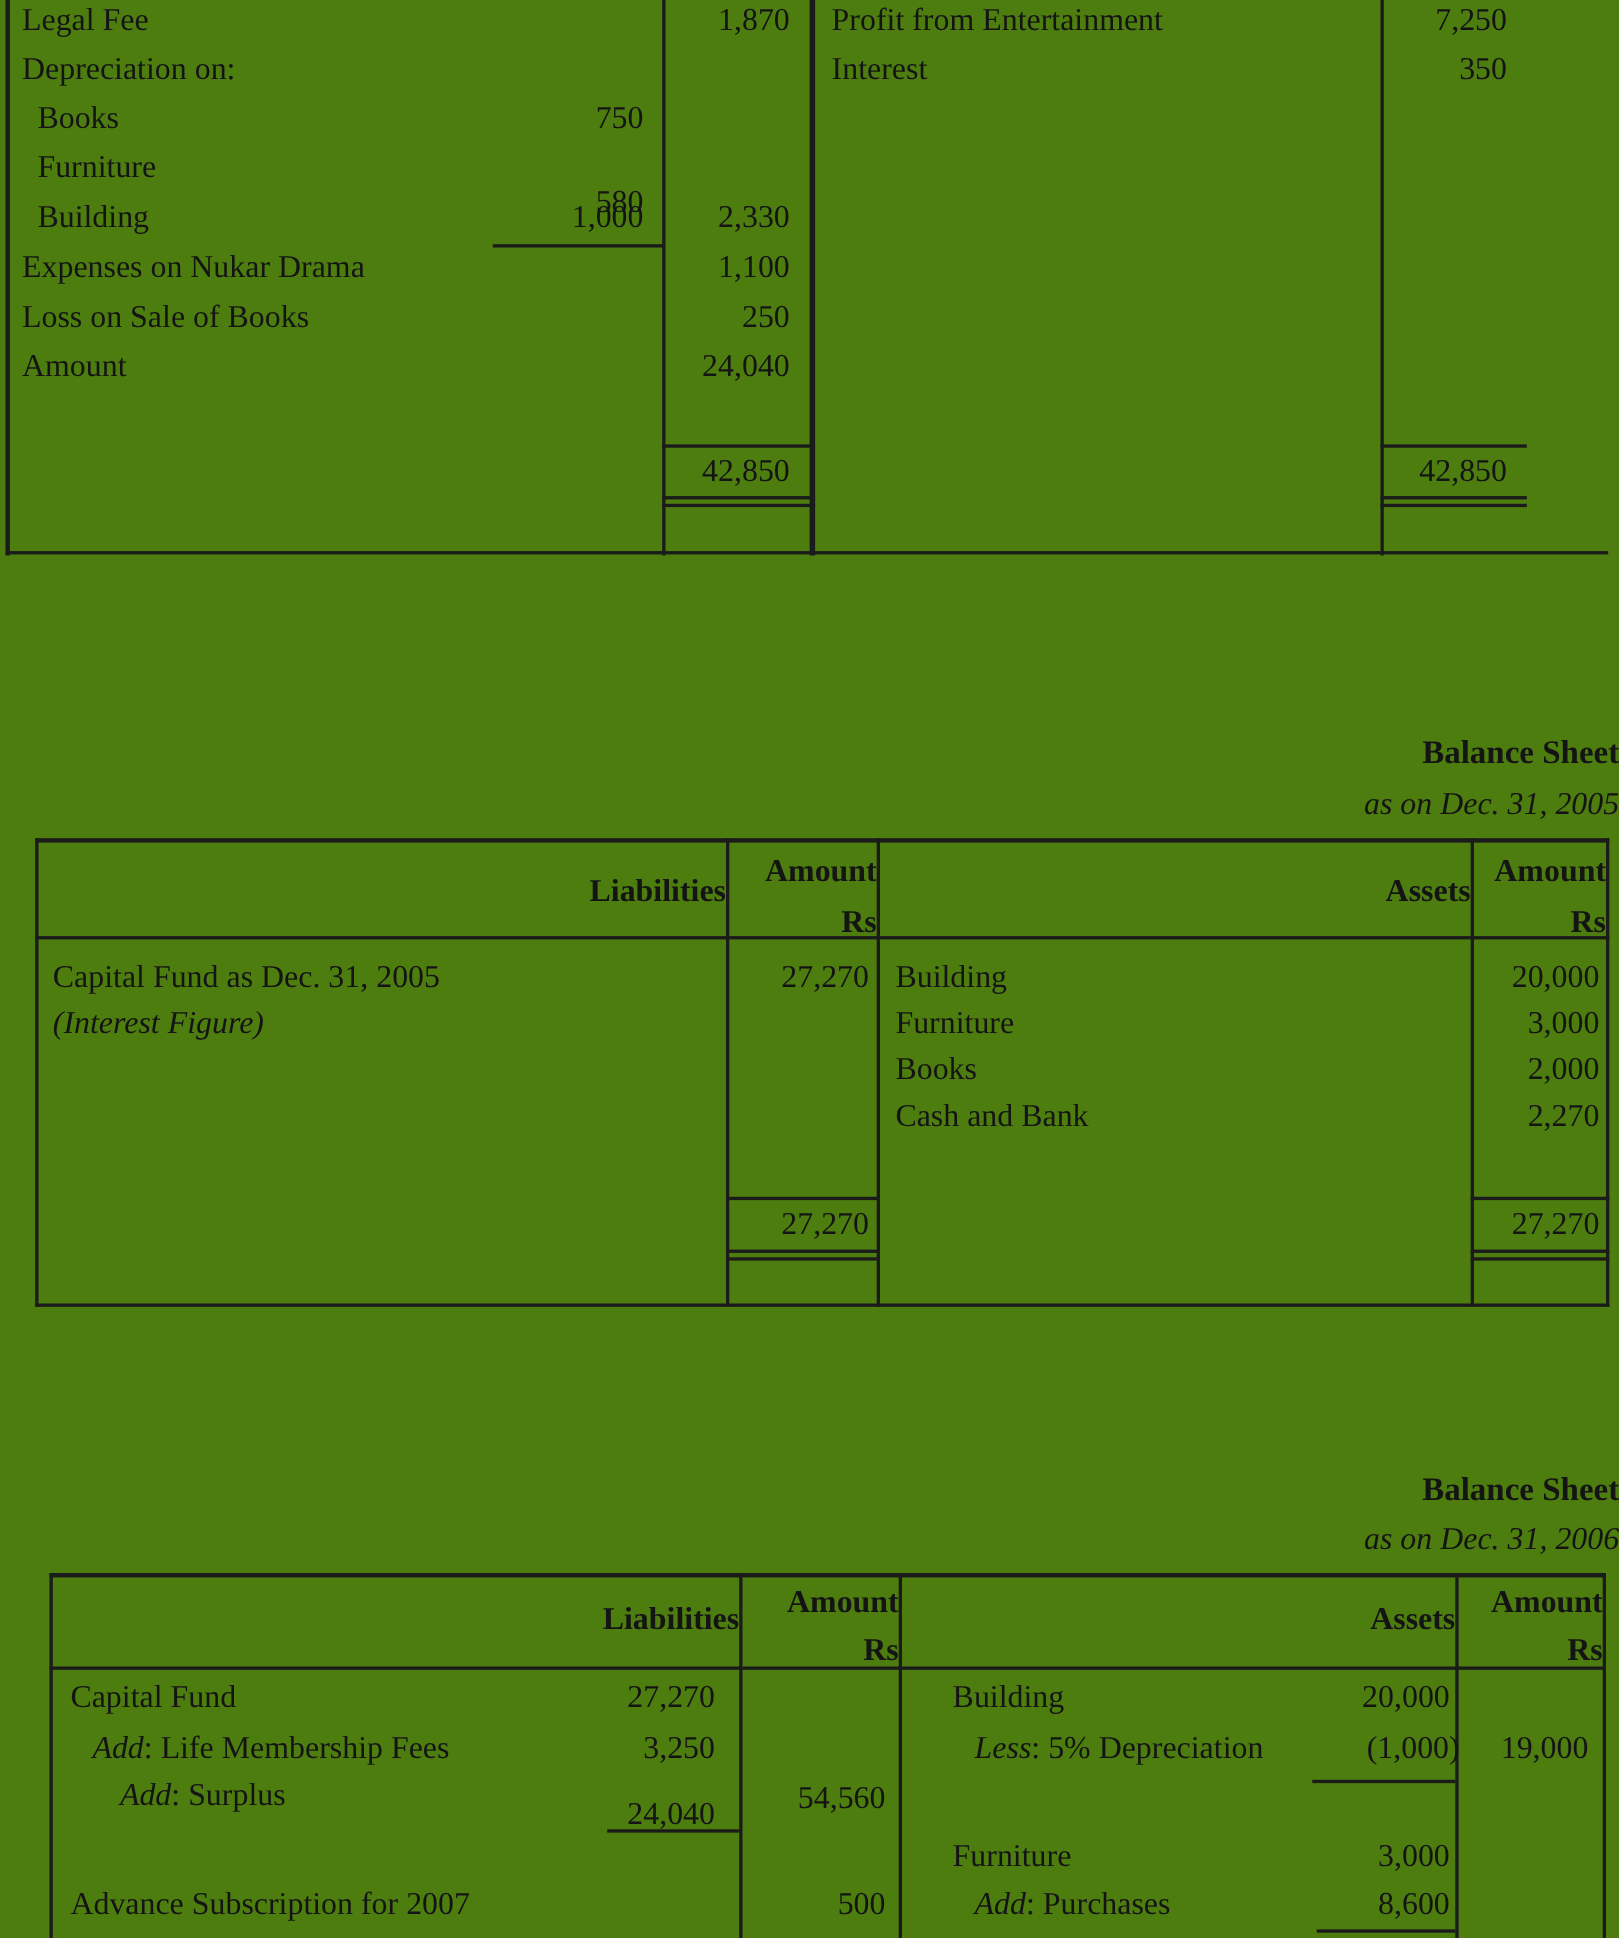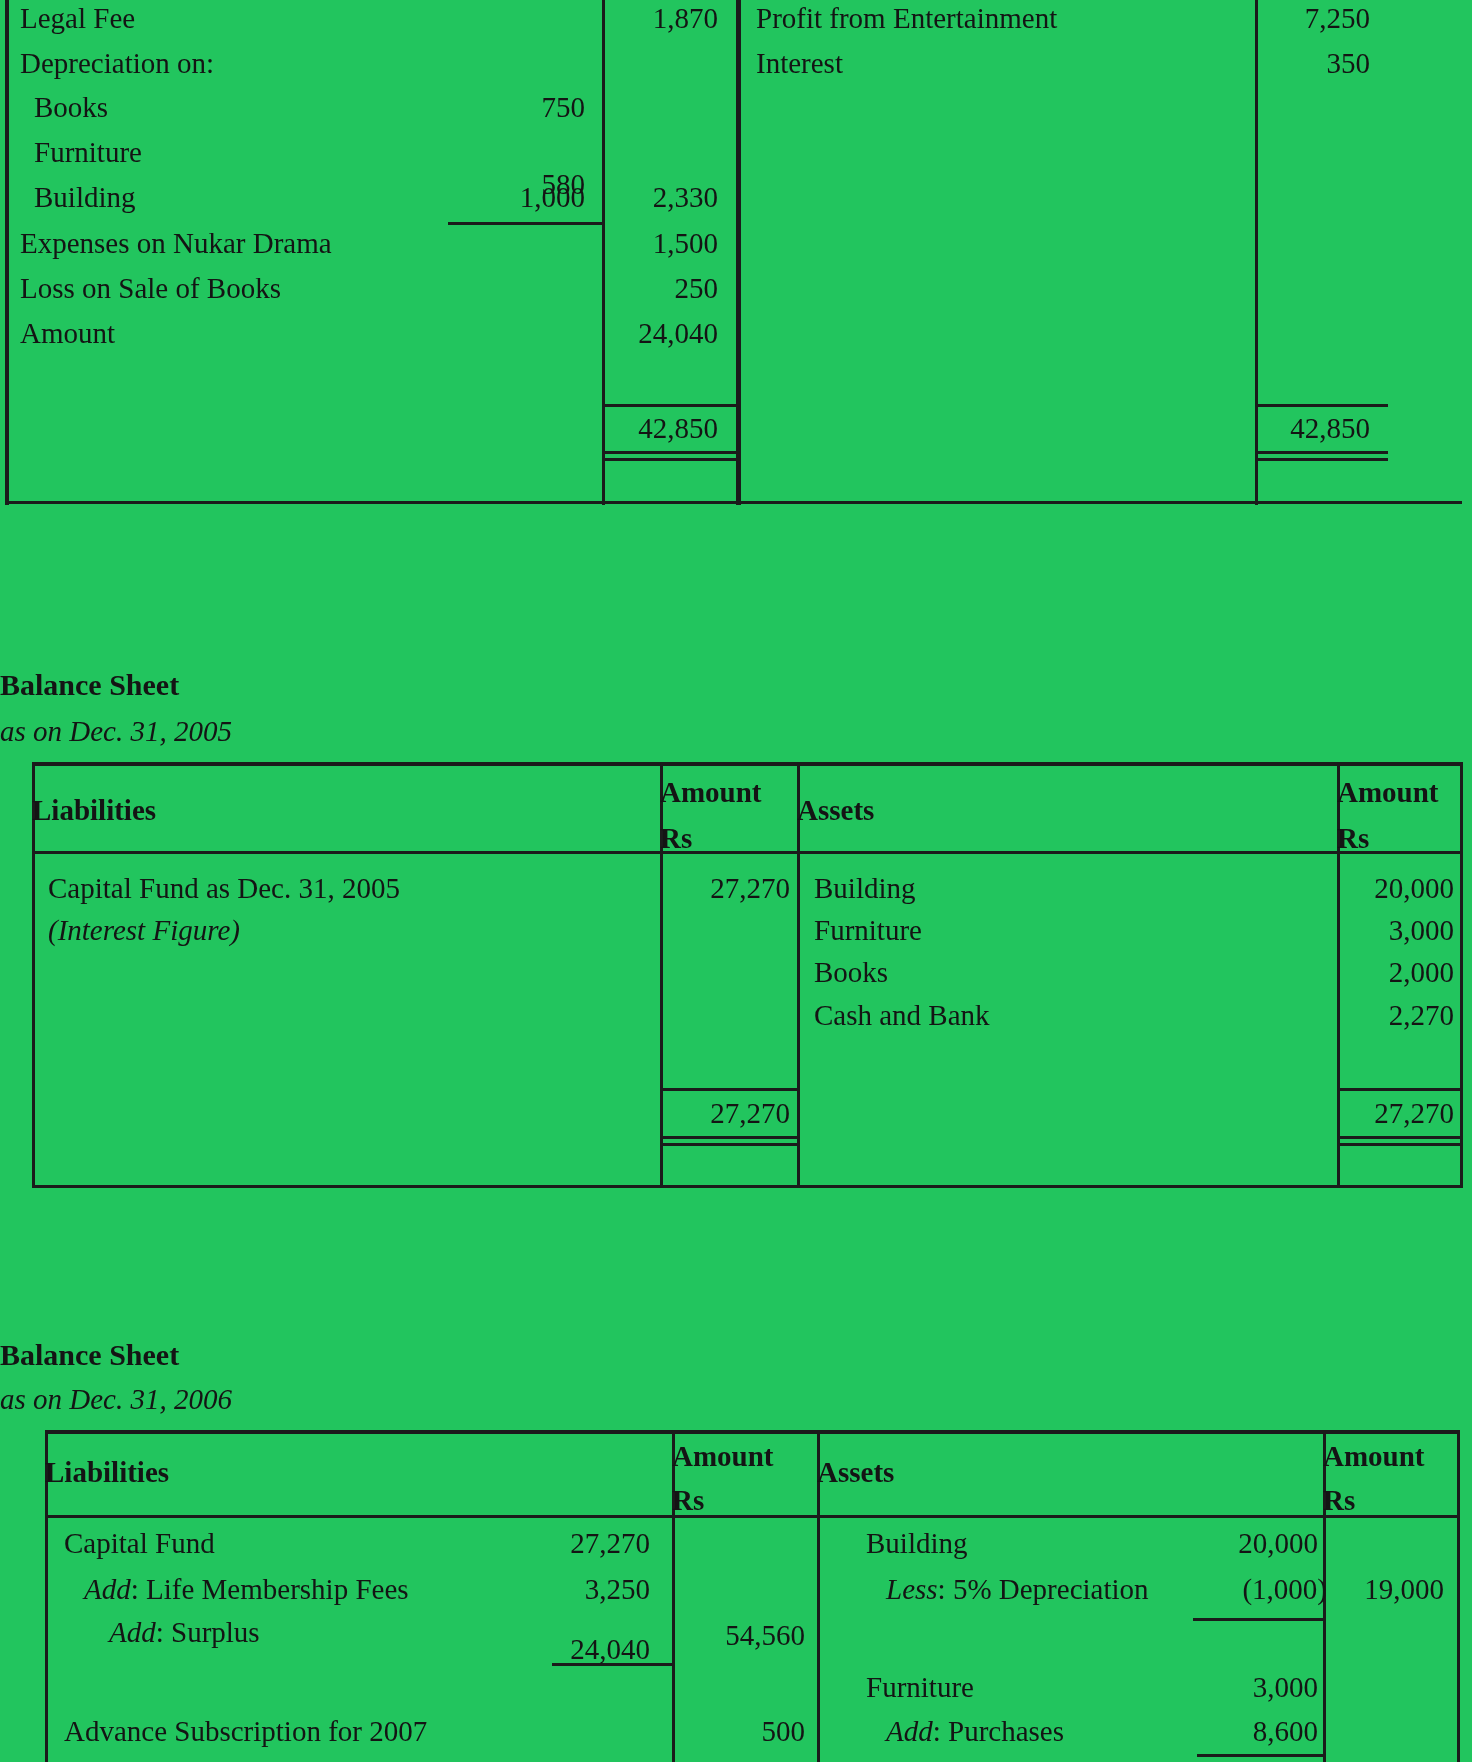--- a/index.html
+++ b/index.html
@@ -1,34 +1,34 @@
 <!DOCTYPE html>
 <html><head>
 <meta charset="utf-8">
 <style>
   html,body{margin:0;padding:0;background:#e8e8e8;}
   .page{
     position:relative;
     width:1472px;height:1762px;
-    background:#22c55e;
+    background:#4d7c0f;
     font-family:"Liberation Serif","DejaVu Serif",serif;
     color:#141414;
     overflow:hidden;
   }
   .txt{
     position:absolute;
     font-size:29px;
     line-height:34px;
     white-space:nowrap;
     color:#141414;
   }
   .num{text-align:right;}
   .bold{font-weight:bold;}
   .it{font-style:italic;}
-  .ctr{text-align:left;}
+  .ctr{text-align:right;}
   .title{font-size:30px;font-weight:bold;}
   .subtitle{font-size:29px;font-style:italic;}
   .hl,.vl{position:absolute;background:#1b1b1b;}
 </style>
 </head>
 <body>
 
 <div class="page">
 
   <div>
@@ -56,21 +56,21 @@
     <div class="txt" style="left:20px;top:226px;">Expenses on Nukar Drama</div>
     <div class="txt" style="left:20px;top:271px;">Loss on Sale of Books</div>
     <div class="txt" style="left:20px;top:316px;">Amount</div>
 
     <div class="txt num" style="right:887px;top:90px;">750</div>
     <div class="txt num" style="right:887px;top:135px;margin-top:32px;">580</div>
     <div class="txt num" style="right:887px;top:180px;">1,000</div>
 
     <div class="txt num" style="right:754px;top:1px;">1,870</div>
     <div class="txt num" style="right:754px;top:180px;">2,330</div>
-    <div class="txt num" style="right:754px;top:226px;">1,500</div>
+    <div class="txt num" style="right:754px;top:226px;">1,100</div>
     <div class="txt num" style="right:754px;top:271px;">250</div>
     <div class="txt num" style="right:754px;top:316px;">24,040</div>
     <div class="txt num" style="right:754px;top:411px;">42,850</div>
 
     <div class="txt" style="left:756px;top:1px;">Profit from Entertainment</div>
     <div class="txt" style="left:756px;top:46px;text-align:right;">Interest</div>
     <div class="txt num" style="right:102px;top:1px;">7,250</div>
     <div class="txt num" style="right:102px;top:46px;">350</div>
     <div class="txt num" style="right:102px;top:411px;">42,850</div>
   </div>

